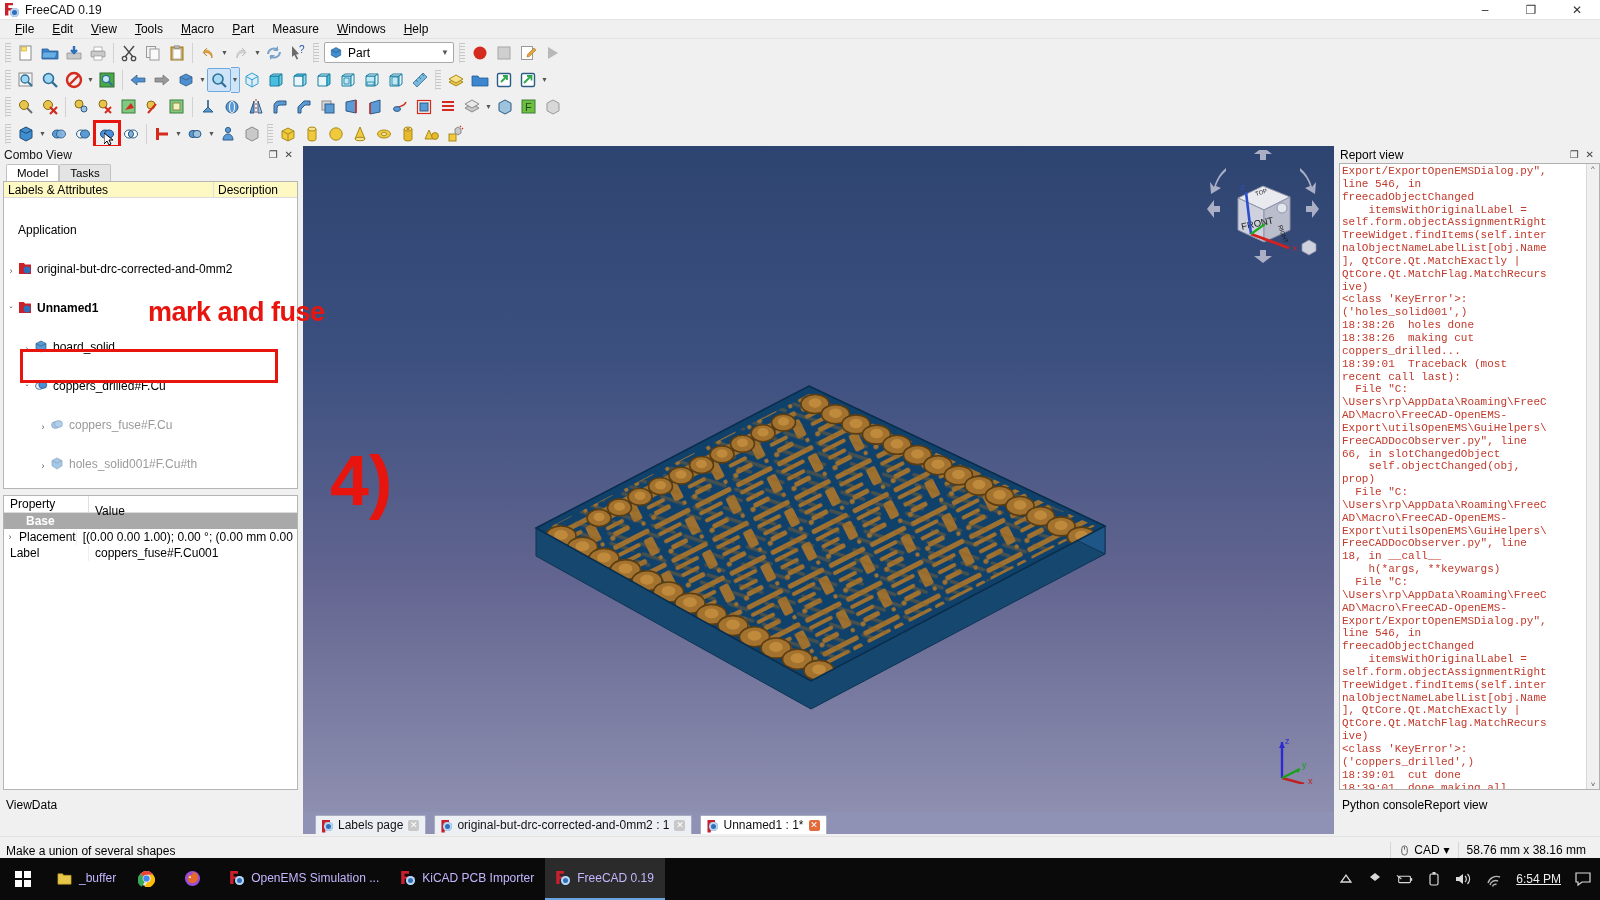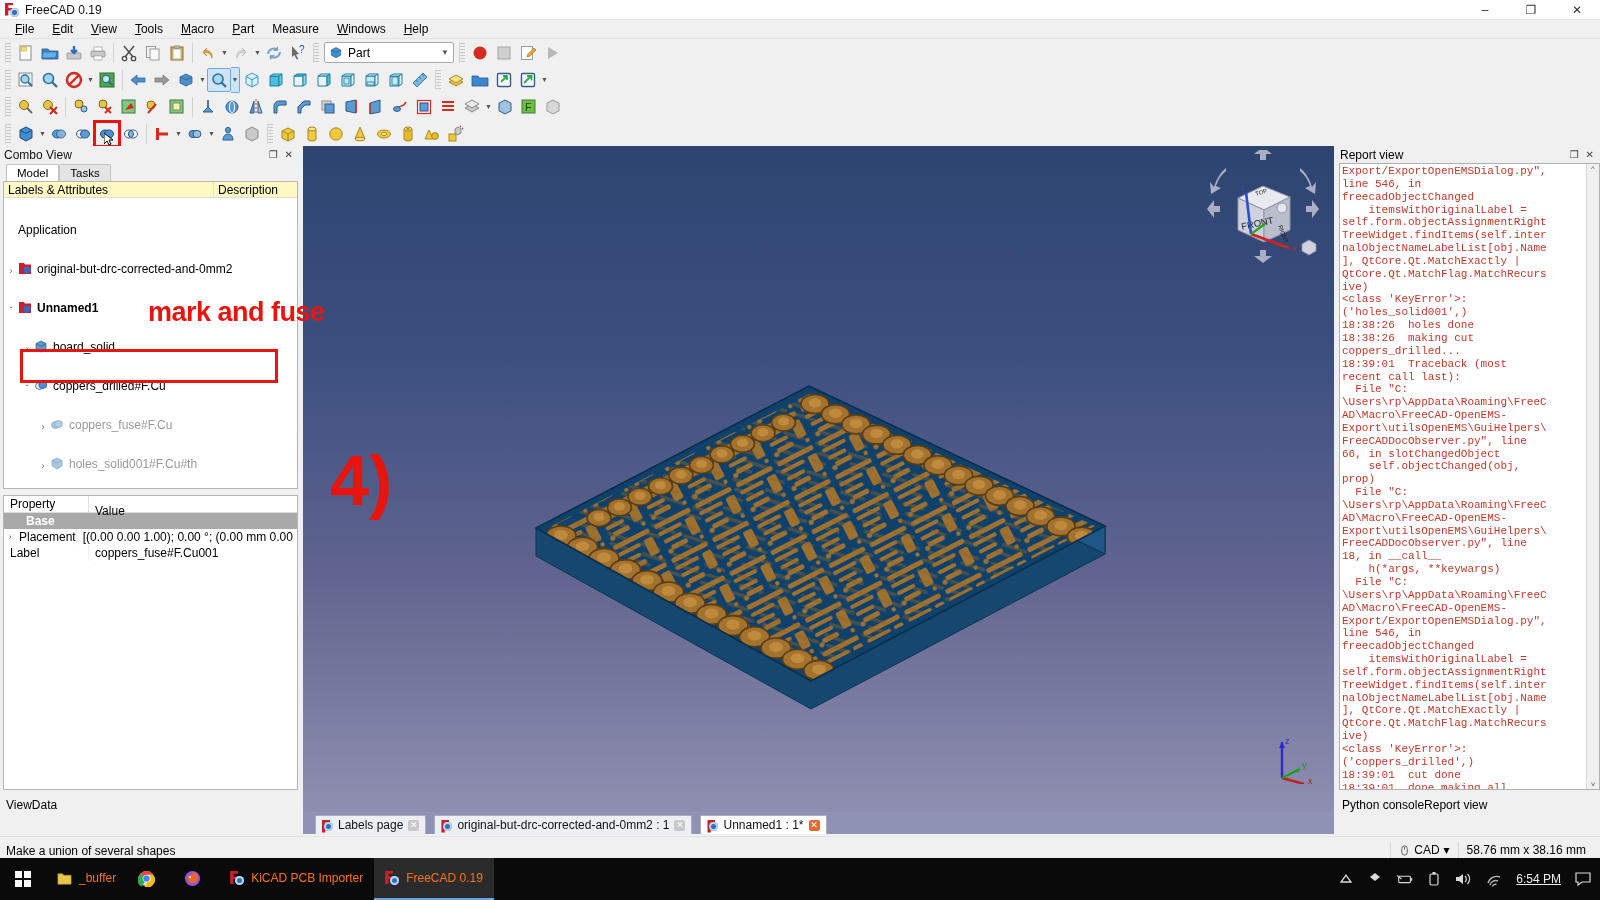--- a/index.html
+++ b/index.html
@@ -116,21 +116,21 @@
   .rtabs{display:flex;padding-left:6px;height:18px;align-items:flex-end;margin-top:4px;}
 
   
   #status{position:absolute;left:0;top:836px;width:1600px;height:22px;background:#f0f0f0;
     display:flex;align-items:flex-end;font-size:12px;padding-left:6px;border-top:1px solid #e2e2e2;}
   #status .right{margin-left:auto;display:flex;align-items:center;gap:0;padding-right:6px;}
   #status .cell{padding:0 8px;display:flex;align-items:center;gap:4px;border-left:1px solid #d6d6d6;height:16px;}
 
   
   #taskbar{position:absolute;left:0;top:858px;width:1600px;height:42px;background:#0a0a0a;display:flex;align-items:center;}
-  .tbitem{height:42px;display:flex;align-items:center;gap:7px;padding:0 11px;color:#f97316;font-size:12px;
+  .tbitem{height:42px;display:flex;align-items:center;gap:7px;padding:0 11px;color:#c4b5fd;font-size:12px;
     border-bottom:2px solid transparent;white-space:nowrap;}
   .tbitem.active{background:#2b2b2b;border-bottom-color:#6aa4de;}
   #start{width:46px;height:42px;display:flex;align-items:center;justify-content:center;}
   #tray{margin-left:auto;display:flex;align-items:center;gap:13px;padding-right:8px;color:#eee;font-size:12px;text-decoration:underline;}
   .winlogo{width:16px;height:16px;display:grid;grid-template-columns:1fr 1fr;grid-template-rows:1fr 1fr;gap:2px;}
   .winlogo i{background:#fff;display:block;}
 </style>
 </head>
 <body>
 
@@ -1112,20 +1112,24 @@
   <div class="tbitem">
     <svg width="17" height="17" viewBox="0 0 18 18">
         <circle cx="9" cy="9" r="8" fill="#9b4ddb"></circle>
         <path d="M9 2c4 0 6 3 6 6s-3 6-6 6a5 5 0 0 1-3-9c1.5 1 3 0 3.5-1.5C10 4.5 9 3 9 2z" fill="#e86a2b"></path>
         <circle cx="6.4" cy="7.6" r="1" fill="#fff"></circle>
       </svg>
     <span></span>
   </div>
   <div class="tbitem">
     <span class="fcicon"></span>
+    <span>OpenEMS Simulation ...</span>
+  </div>
+  <div class="tbitem">
+    <span class="fcicon"></span>
     <span>KiCAD PCB Importer</span>
   </div>
   <div class="tbitem active">
     <span class="fcicon"></span>
     <span>FreeCAD 0.19</span>
   </div>
 
   <div id="tray">
     <svg width="16" height="16" viewBox="0 0 16 16">
         <path d="M3 11h10l-5-7z" fill="none" stroke="#d9d9d9" stroke-width="1.3"></path>

